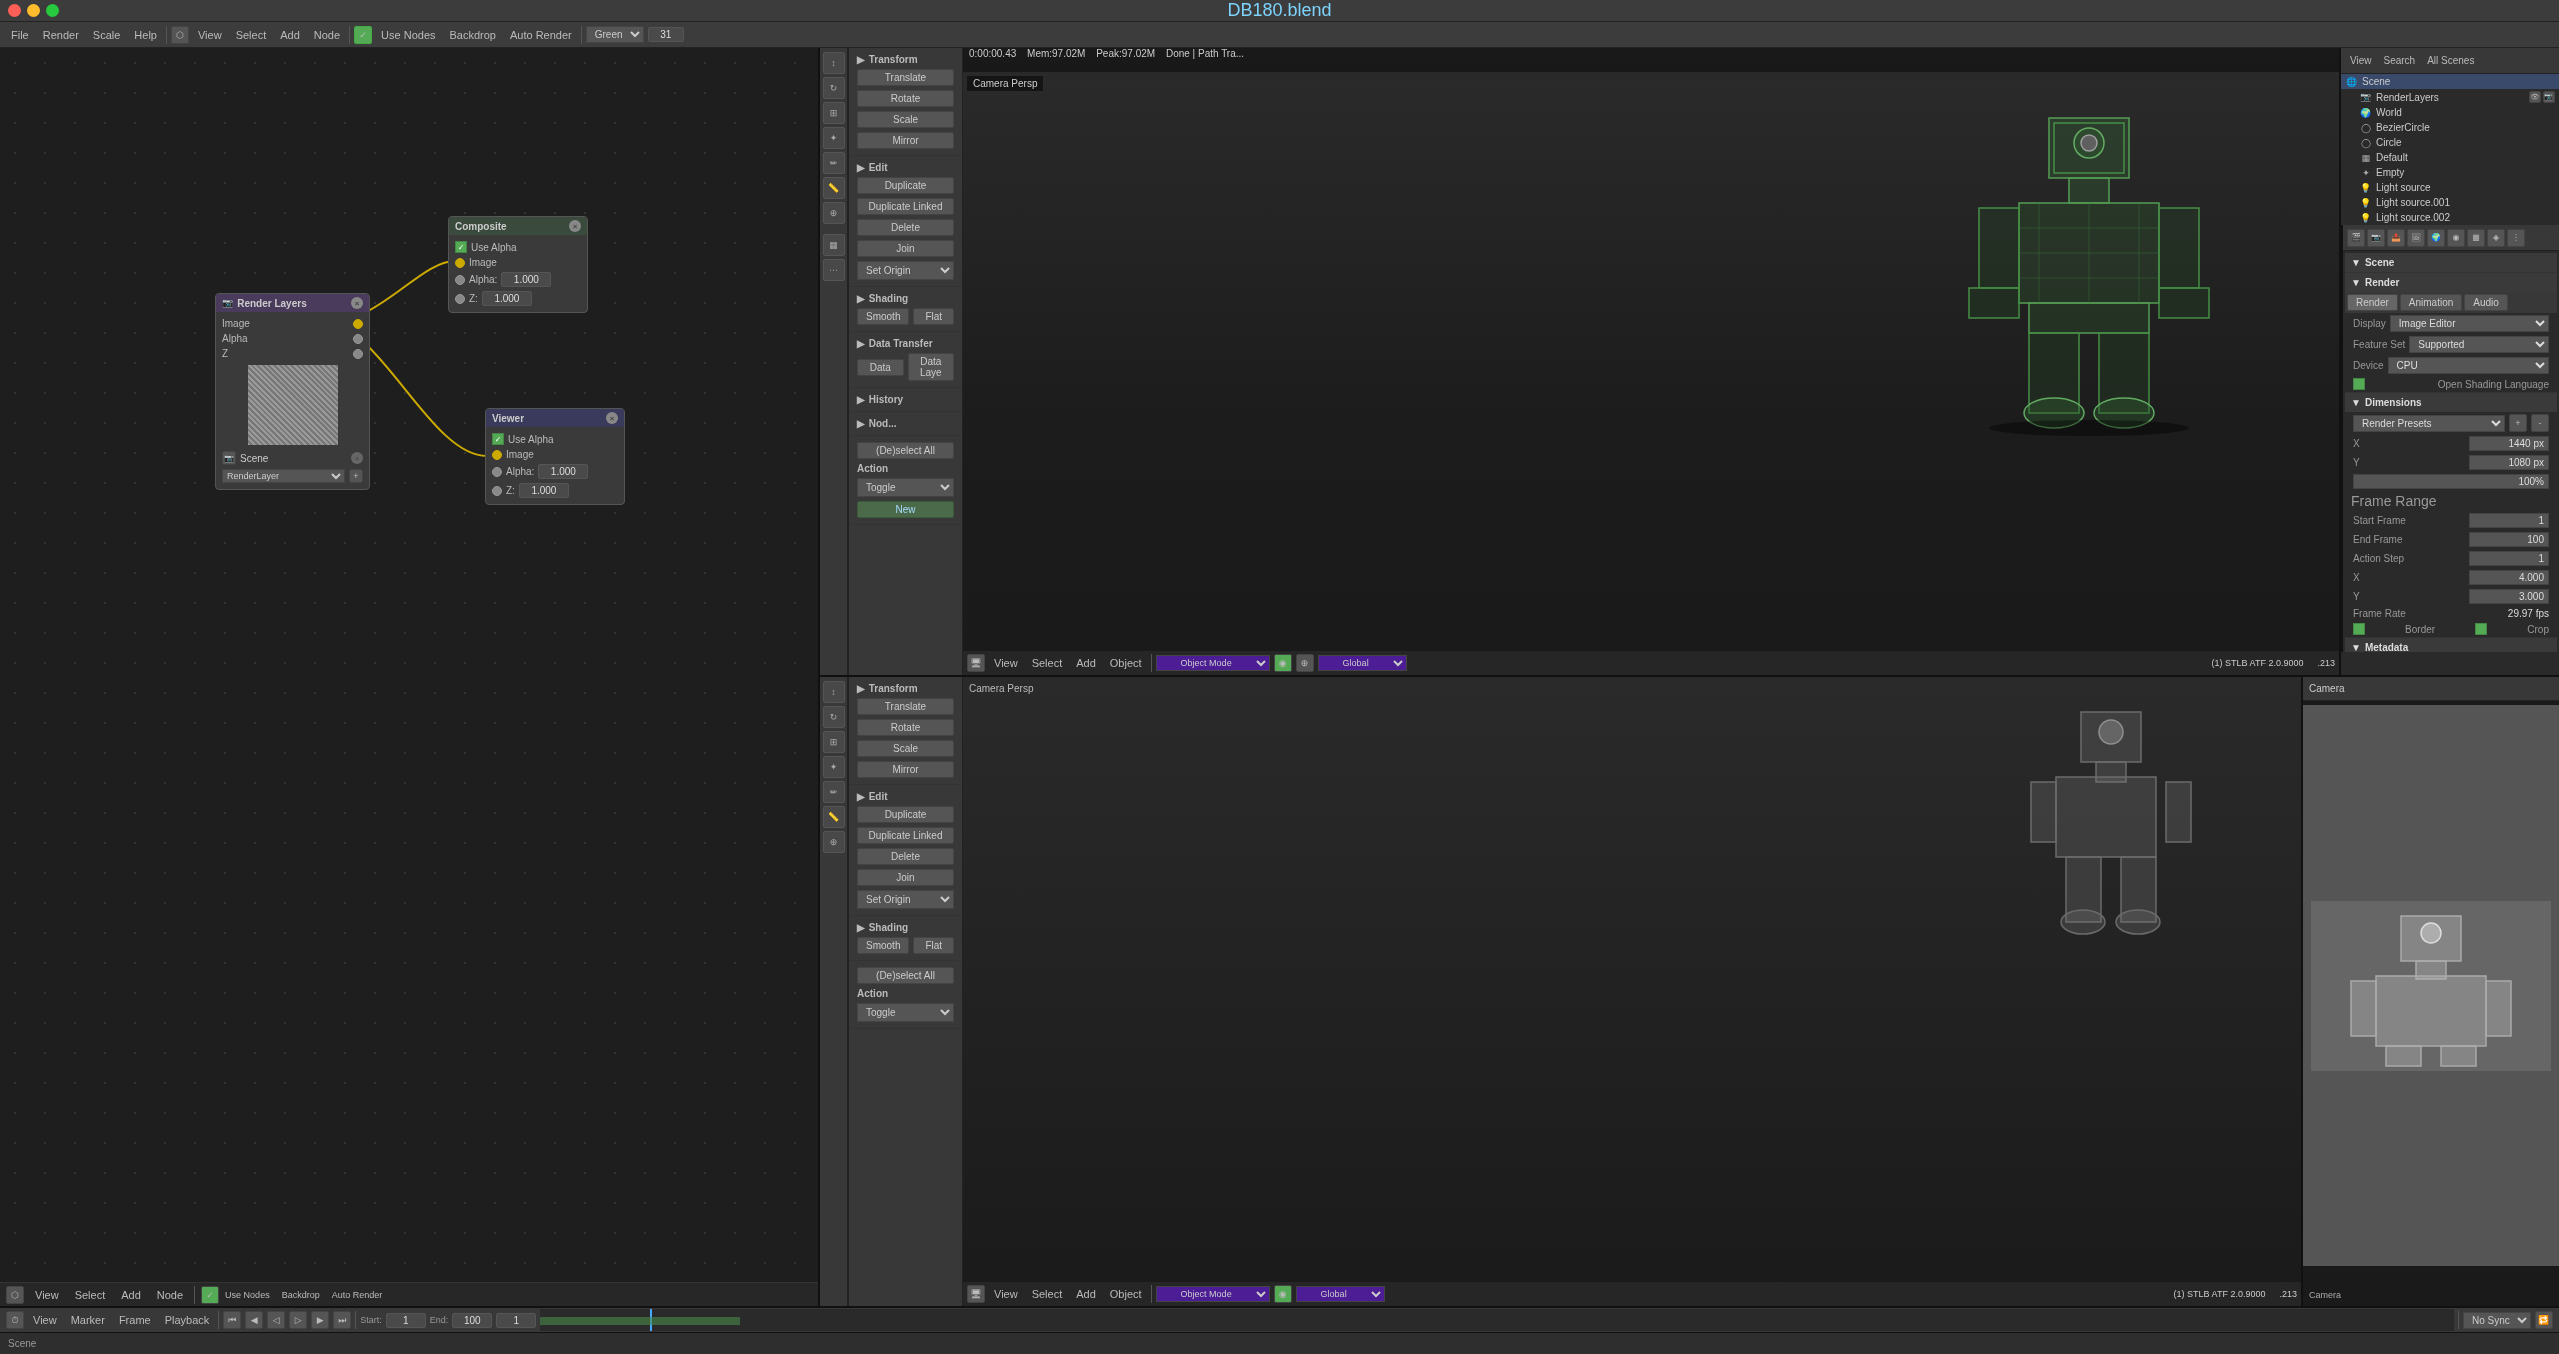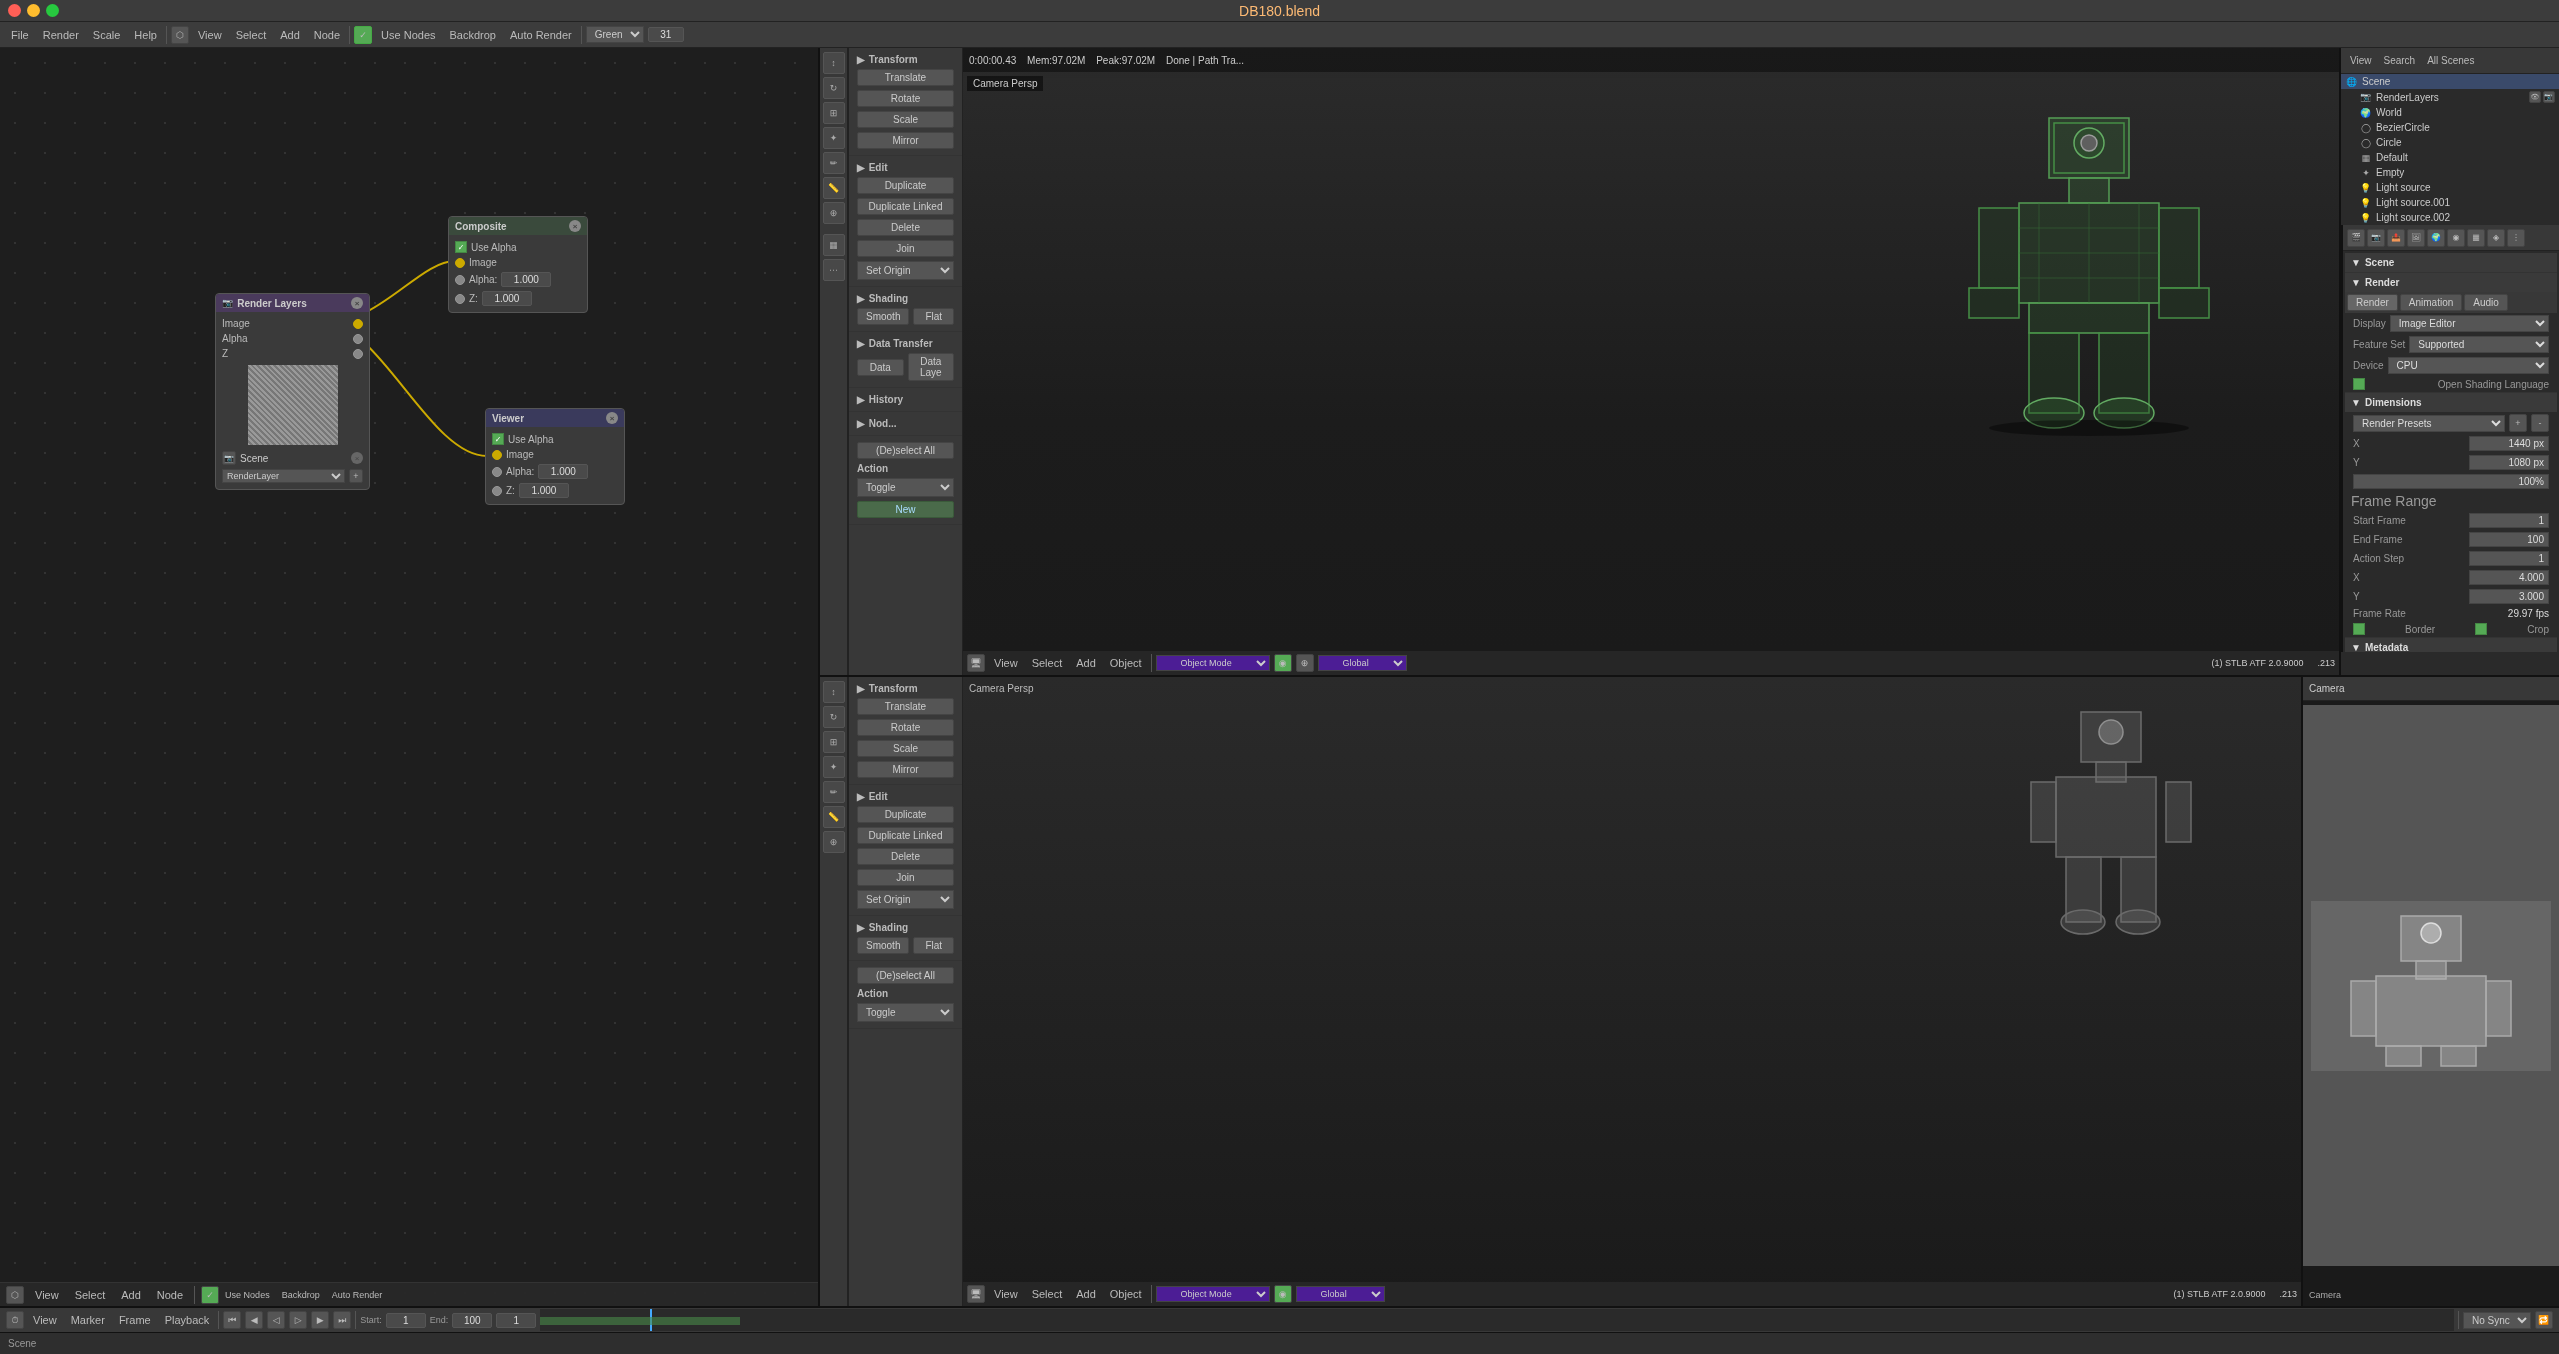--- a/index.html
+++ b/index.html
@@ -31,22 +31,22 @@
     }
     .traffic-light {
       width: 13px;
       height: 13px;
       border-radius: 50%;
     }
     .tl-red { background: #ff5f56; }
     .tl-yellow { background: #ffbd2e; }
     .tl-green { background: #27c93f; }
     #titlebar .title {
-      color: #fdba74;
-      font-size: 14px;
+      color: #7dd3fc;
+      font-size: 18px;
     }
 
     
     #top-toolbar {
       width: 100%;
       height: 26px;
       background: #3c3c3c;
       display: flex;
       align-items: center;
       padding: 0 6px;
@@ -283,21 +283,20 @@
       position: absolute;
       top: 0; left: 0; width: 100%; height: 100%;
       background: linear-gradient(180deg, #2a2a2a 0%, #1a1a1a 100%);
     }
     .viewport-overlay {
       position: absolute;
       top: 0; left: 0; right: 0;
       height: 24px;
       background: rgba(0,0,0,0.4);
       display: flex;
-      align-items: center;
       padding: 0 6px;
       gap: 8px;
       font-size: 10px;
       color: #aaa;
     }
     .viewport-timer {
       font-size: 10px;
       color: #ccc;
     }
 

